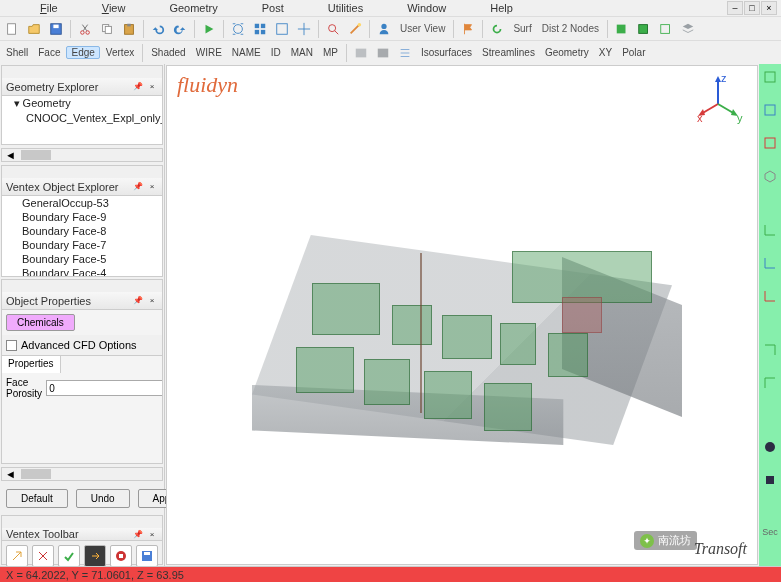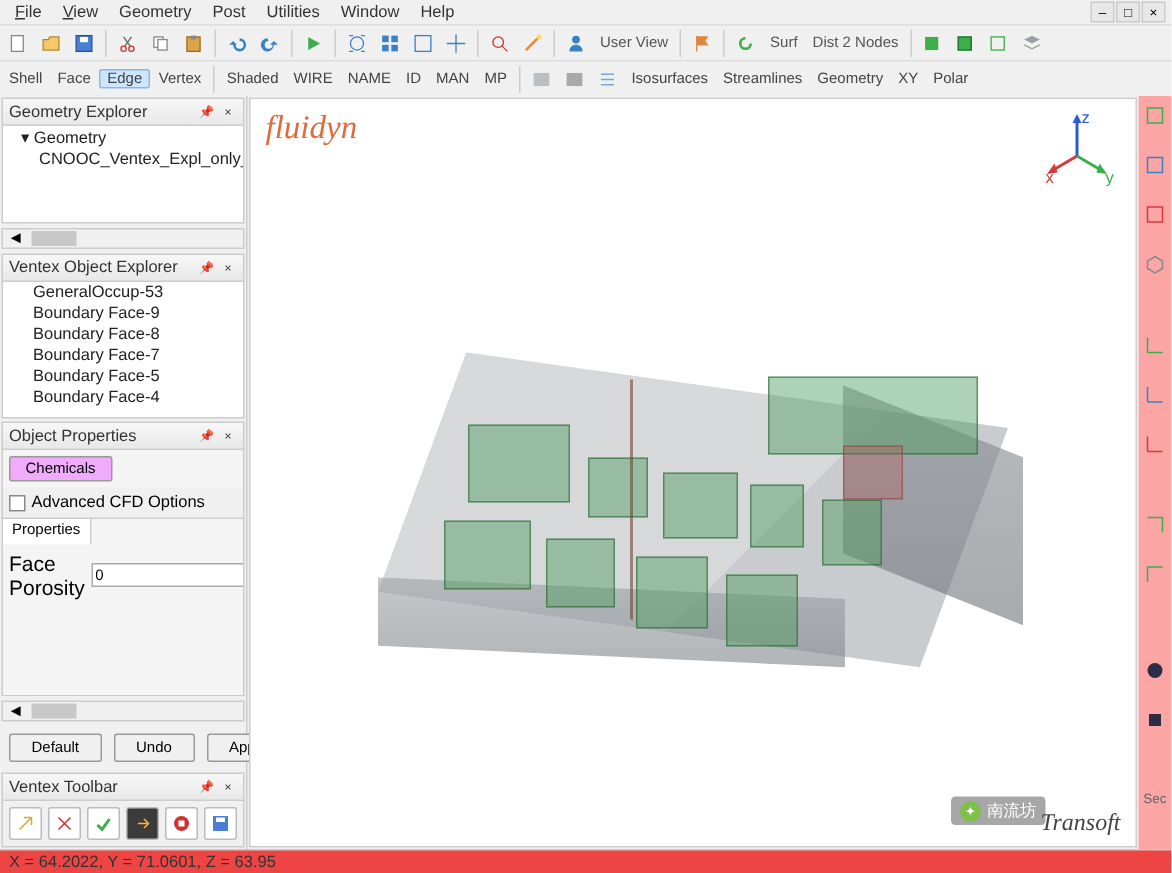--- a/index.html
+++ b/index.html
@@ -1,55 +1,55 @@
 <!DOCTYPE html>
 <html><head>
 <meta charset="utf-8">
 <style>
 * { box-sizing: border-box; margin: 0; padding: 0; font-family: "Segoe UI", Tahoma, sans-serif; font-size: 11px; }
 body { width: 781px; height: 582px; background: #f0f0f0; display: flex; flex-direction: column; overflow: hidden; }
 
 
 .menubar { height: 16px; background: #f0f0f0; display: flex; align-items: center; padding: 0 4px; gap: 2px; }
-.menubar .mi { padding: 0 6px; color: #333; cursor: default; }
+.menubar .mi { padding: 0 6px; color: #333; cursor: default; margin-left: 30px; }
 .menubar .mi u { text-decoration: underline; }
 .win-controls { margin-left: auto; display: flex; gap: 1px; }
 .win-controls span { width: 16px; height: 14px; background: #e8e8e8; border: 1px solid #ccc; display: flex; align-items: center; justify-content: center; font-size: 9px; }
 
 
 .toolbar { height: 24px; background: #f0f0f0; border-top: 1px solid #ddd; display: flex; align-items: center; padding: 0 2px; gap: 2px; }
 .tbtn { width: 20px; height: 20px; display: flex; align-items: center; justify-content: center; border: 1px solid transparent; border-radius: 2px; }
 .tbtn svg { width: 14px; height: 14px; }
 .sep { width: 1px; height: 18px; background: #ccc; margin: 0 2px; }
 .tlabel { padding: 0 4px; color: #444; font-size: 10px; }
 .tlabel.active { background: #cde6ff; border: 1px solid #8ab8e6; border-radius: 2px; }
 .ttext { padding: 0 4px; color: #555; font-size: 10px; }
 
 
 .main { flex: 1; display: flex; overflow: hidden; }
 
 
 .left-dock { width: 165px; background: #f0f0f0; display: flex; flex-direction: column; border-right: 1px solid #ccc; }
 .panel { border: 1px solid #ccc; margin: 1px; display: flex; flex-direction: column; }
-.panel-title { height: 18px; background: linear-gradient(#f7f7f7,#e8e8e8); display: flex; align-items: center; padding: 0 4px; font-size: 10px; color: #333; border-bottom: 1px solid #ccc; }
+.panel-title { height: 18px; background: linear-gradient(#f7f7f7,#e8e8e8); display: flex; align-items: center; padding: 0 4px; font-size: 10px; color: #333; border-bottom: 1px solid #ccc; margin-top: 12px; }
 .panel-title .pbtns { margin-left: auto; display: flex; gap: 2px; }
 .panel-title .pbtn { width: 12px; height: 12px; font-size: 8px; display: flex; align-items: center; justify-content: center; }
 .panel-body { flex: 1; background: #fff; overflow: auto; font-size: 10px; }
 .tree-row { padding: 1px 4px 1px 12px; white-space: nowrap; color: #222; }
 .tree-row.sub { padding-left: 24px; }
 .list-row { padding: 1px 4px 1px 20px; white-space: nowrap; color: #222; }
 
 .tabs { display: flex; height: 18px; border-top: 1px solid #ccc; background: #f4f4f4; }
 .tab { padding: 2px 6px; font-size: 10px; border-right: 1px solid #ccc; background: #fff; }
 .obj-body { background: #f4f4f4; padding: 4px; }
 .obj-btn { padding: 2px 10px; font-size: 10px; background: #f0abfc; border: 1px solid #999; border-radius: 2px; }
 .chk-row { display: flex; align-items: center; gap: 4px; padding: 4px; font-size: 10px; }
 .chk { width: 11px; height: 11px; border: 1px solid #888; background: #fff; }
 .field-row { display: flex; align-items: center; gap: 4px; padding: 4px; }
-.field-row label { width: 62px; font-size: 14px; }
+.field-row label { width: 62px; font-size: 10px; }
 .field-row input { flex: 1; height: 16px; border: 1px solid #aaa; padding: 0 2px; font-size: 10px; }
 .hscroll-stub { height: 14px; background: #f0f0f0; border: 1px solid #ccc; margin: 2px 1px; display: flex; align-items: center; }
 .hscroll-stub .thumb { width: 30px; height: 10px; background: #c8c8c8; margin-left: 2px; }
 .btn-row { display: flex; gap: 8px; padding: 6px; justify-content: space-around; }
 .btn-row button { padding: 3px 14px; font-size: 10px; background: #f0f0f0; border: 1px solid #999; border-radius: 2px; }
 .v-toolbar { display: flex; gap: 4px; padding: 4px; align-items: center; }
 .vbtn { width: 22px; height: 22px; border: 1px solid #bbb; border-radius: 2px; display: flex; align-items: center; justify-content: center; background: #fff; }
 .vbtn.dark { background: #3b3b3b; }
 
 
@@ -67,21 +67,21 @@
   background: linear-gradient(135deg,#b5b9bc 0%,#b5b9bc 60%,#9da2a6 60%);
   clip-path: polygon(14% 0, 100% 24%, 86% 100%, 0 76%); opacity: .55; }
 .iso .front { position: absolute; width: 362px; height: 60px; left: 0; top: 180px;
   background: linear-gradient(#9ea3a7,#7e8388); clip-path: polygon(0 0, 86% 24%, 86% 100%, 0 76%); opacity: .6; }
 .iso .side { position: absolute; width: 120px; height: 160px; right: -10px; top: 52px;
   background: linear-gradient(#8b9095,#6e7378); clip-path: polygon(0 0, 100% 30%, 100% 100%, 0 70%); opacity: .6; }
 .gblock { position: absolute; background: rgba(76,156,90,0.45); border: 1px solid rgba(40,100,50,0.6); }
 .pblock { position: absolute; background: rgba(180,90,90,0.35); border: 1px solid rgba(140,60,60,0.5); }
 
 
-.right-dock { width: 22px; background: #fca5a5; display: flex; flex-direction: column; align-items: center; gap: 15px; padding: 4px 0; }
+.right-dock { width: 22px; background: #86efac; display: flex; flex-direction: column; align-items: center; gap: 15px; padding: 4px 0; }
 .rbtn { width: 18px; height: 18px; display: flex; align-items: center; justify-content: center; }
 .rlabel { font-size: 9px; color: #666; }
 
 
 .statusbar { height: 16px; background: #ef4444; border-top: 1px solid #ccc; display: flex; align-items: center; padding: 0 6px; font-size: 10px; color: #333; }
 </style>
 </head>
 <body>
 
 <div class="menubar">

